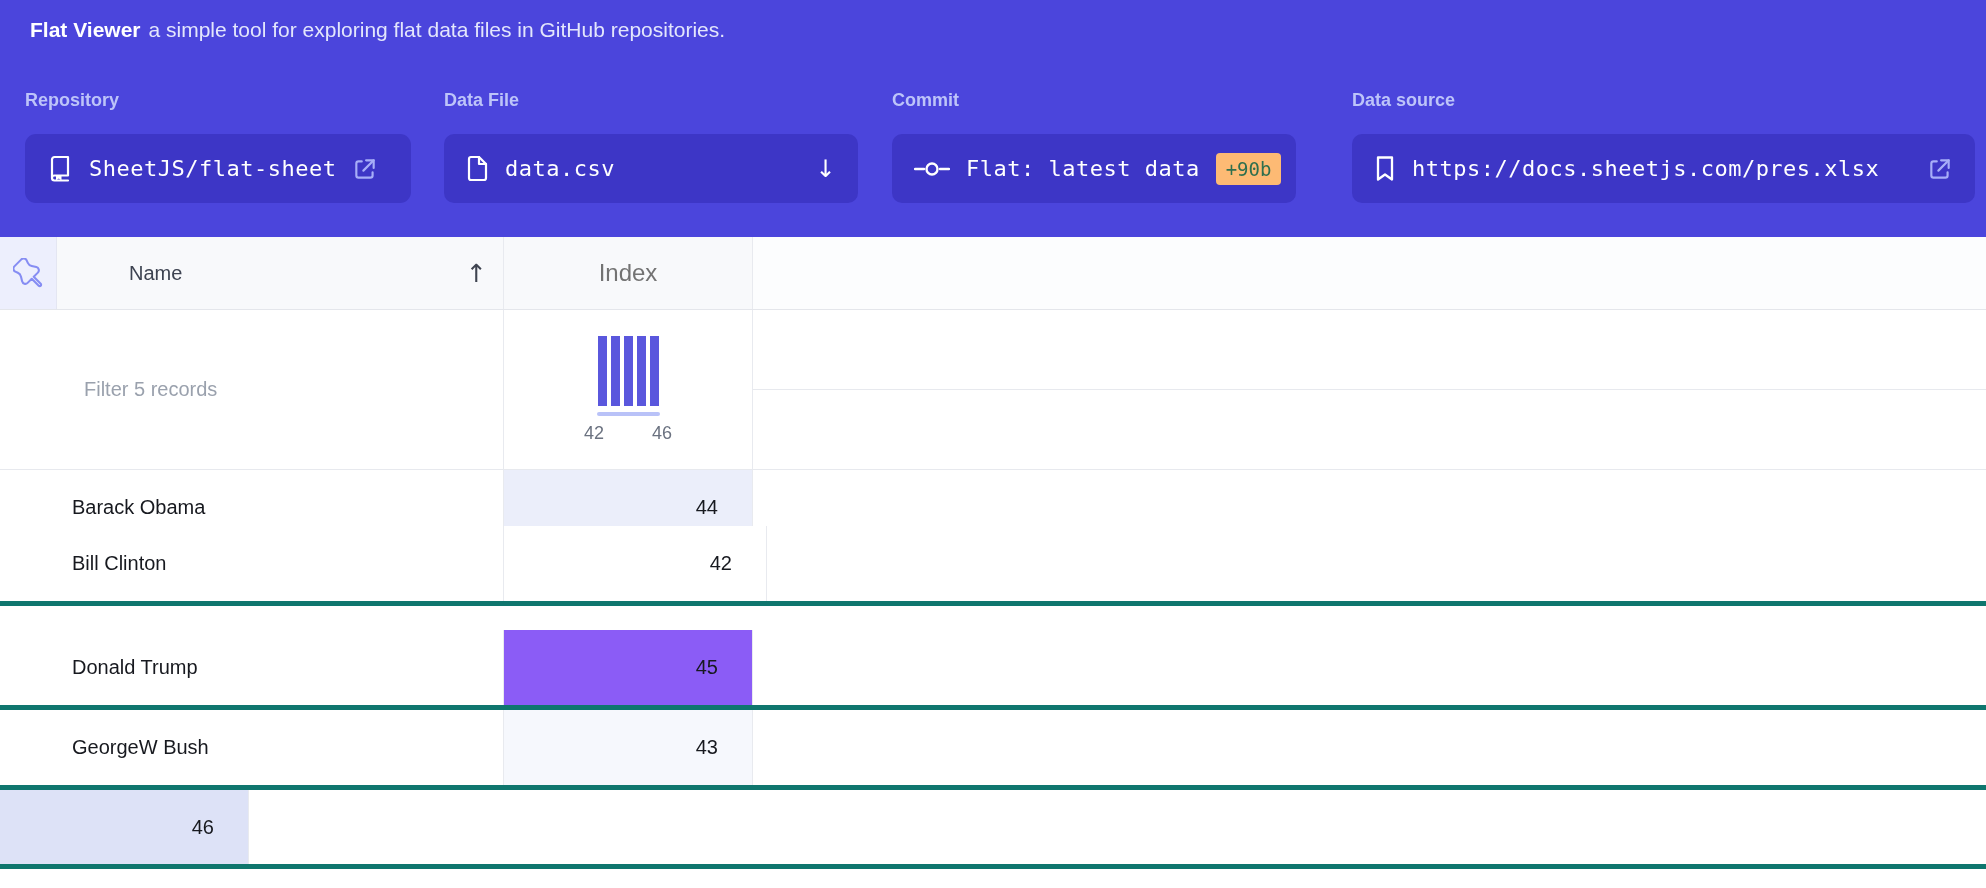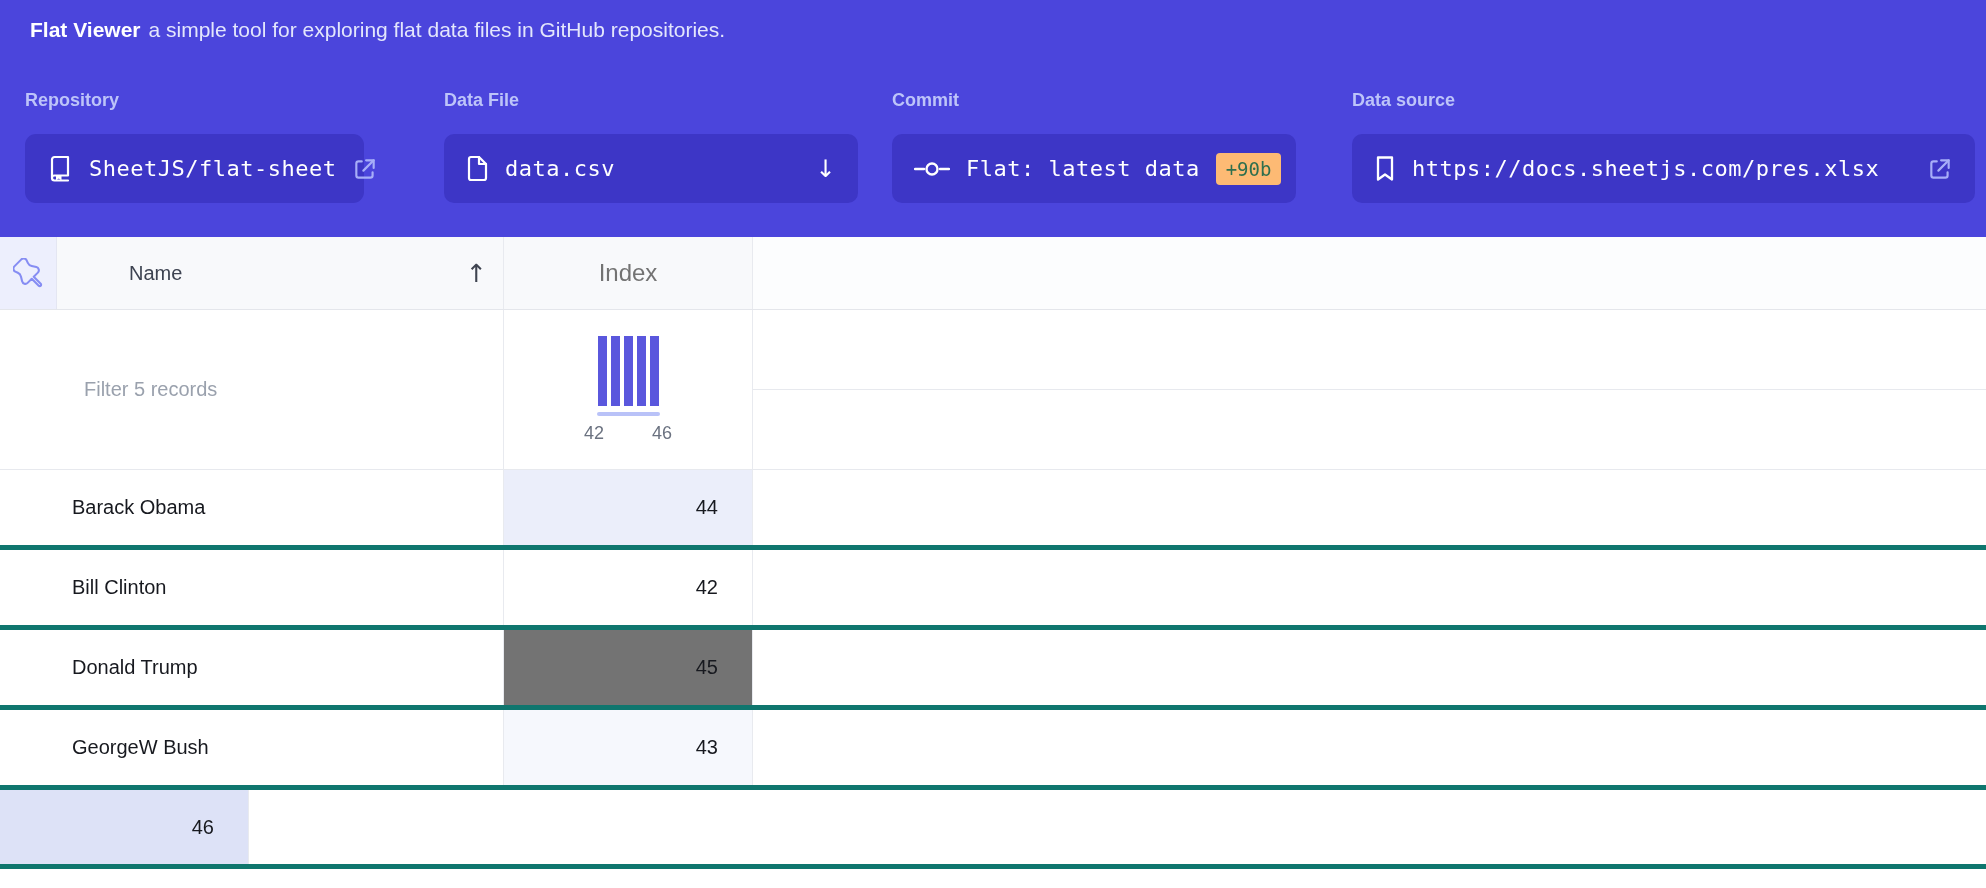--- a/index.html
+++ b/index.html
@@ -21,21 +21,21 @@
     font-family:"DejaVu Sans Mono",monospace;font-size:22px;letter-spacing:.5px;white-space:nowrap;
   }
   .control-btn svg{flex:none;}
   .btn-text{color:#ffffff;}
   .push-right{margin-left:auto;}
   .down-arrow{font-size:24px;color:#ffffff;font-family:"DejaVu Sans",sans-serif;}
   .badge{
     background:#fdba74;color:#2e6f4e;font-size:19px;padding:5px 10px;border-radius:4px;
     font-family:"DejaVu Sans Mono",monospace;letter-spacing:0;
   }
-  .c1{left:25px;}  .c1 .control-btn{width:339px;border-radius:11px;}
+  .c1{left:25px;}  .c1 .control-btn{width:386px;border-radius:11px;}
   .c2{left:444px;} .c2 .control-btn{width:414px;}
   .c3{left:892px;} .c3 .control-btn{width:404px;align-items:center;}
   .c4{left:1352px;}.c4 .control-btn{width:623px;}
 
   
   .thead{position:absolute;left:0;top:237px;width:1986px;height:73px;background:#fcfdfe;
          border-bottom:1px solid #e4e6eb;box-sizing:border-box;display:flex;}
   .pin-cell{width:57px;height:100%;background:#edeffd;border-right:1px solid #e4e6f2;
             box-sizing:border-box;display:flex;align-items:center;justify-content:center;}
   .head-name{width:447px;height:100%;background:#f8f9fb;border-right:1px solid #e8eaef;box-sizing:border-box;
@@ -62,21 +62,21 @@
                font-size:18px;color:#6b7280;}
   .ghost-line{position:absolute;left:753px;top:389px;width:1233px;height:1px;background:#e7e9ee;}
 
   .data-row{position:absolute;left:0;width:1986px;height:80px;border-bottom:5px solid #0f766e;
             box-sizing:border-box;display:flex;background:#fff;}
   .name-cell{width:504px;height:100%;border-right:1px solid #e8eaef;box-sizing:border-box;
              display:flex;align-items:center;padding-left:72px;font-size:20px;color:#17191f;}
   .index-cell{width:249px;height:100%;border-right:1px solid #e8eaef;box-sizing:border-box;
               display:flex;align-items:center;justify-content:flex-end;padding-right:34px;
               font-size:20px;color:#17191f;background:#fff;}
-  .r0{top:470px;} .r1{top:550px;} .r2{top:630px;} .r3{top:710px;} .r4{top:790px;height:79px;}
+  .r0{top:470px;} .r1{top:526px;gap:14px;} .r2{top:630px;} .r3{top:710px;} .r4{top:790px;height:79px;}
 </style>
 </head>
 <body>
 
 <div class="app">
 
   <header class="topbar">
     <div class="title-row">
       <span class="title-bold">Flat Viewer</span><span class="tagline">a simple tool for exploring flat data files in GitHub repositories.</span>
     </div>
@@ -178,21 +178,21 @@
   <div class="data-row r0">
     <div class="name-cell">Barack Obama</div>
     <div class="index-cell" style="background: rgb(235, 238, 250);">44</div>
   </div>
   <div class="data-row r1">
     <div class="name-cell">Bill Clinton</div>
     <div class="index-cell" style="background: rgb(255, 255, 255);">42</div>
   </div>
   <div class="data-row r2">
     <div class="name-cell">Donald Trump</div>
-    <div class="index-cell" style="background: #737373;">45</div>
+    <div class="index-cell" style="background: #8b5cf6;">45</div>
   </div>
   <div class="data-row r3">
     <div class="name-cell">GeorgeW Bush</div>
     <div class="index-cell" style="background: rgb(246, 248, 253);">43</div>
   </div>
   <div class="data-row r4">
     <div class="index-cell" style="background: rgb(221, 226, 247);">46</div>
   </div>
 
 </div>

